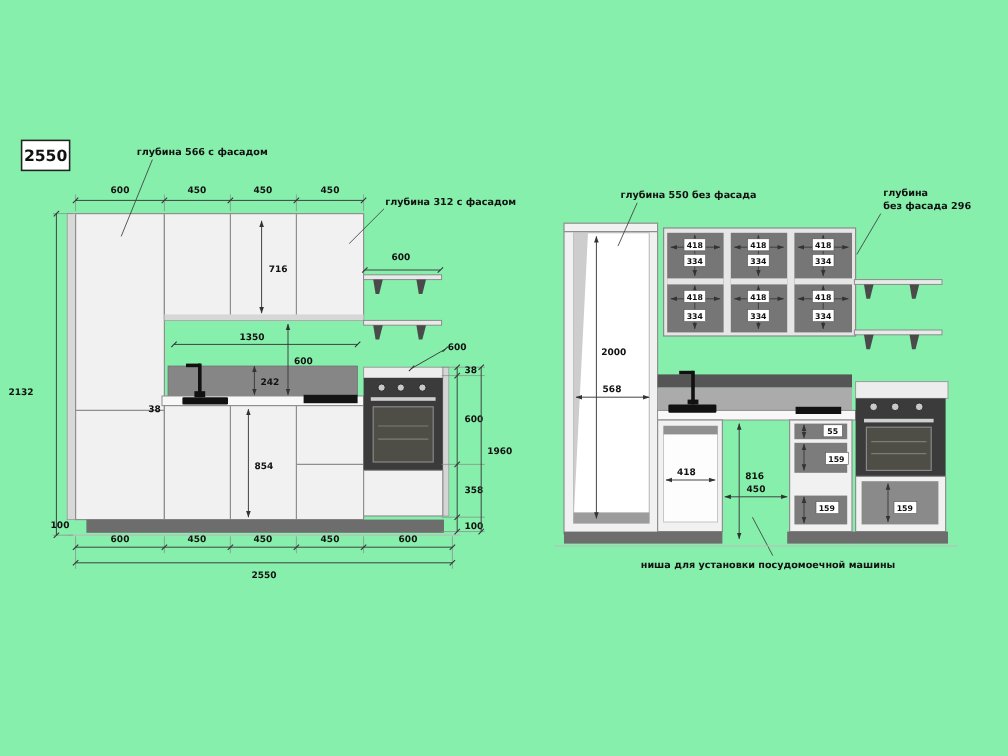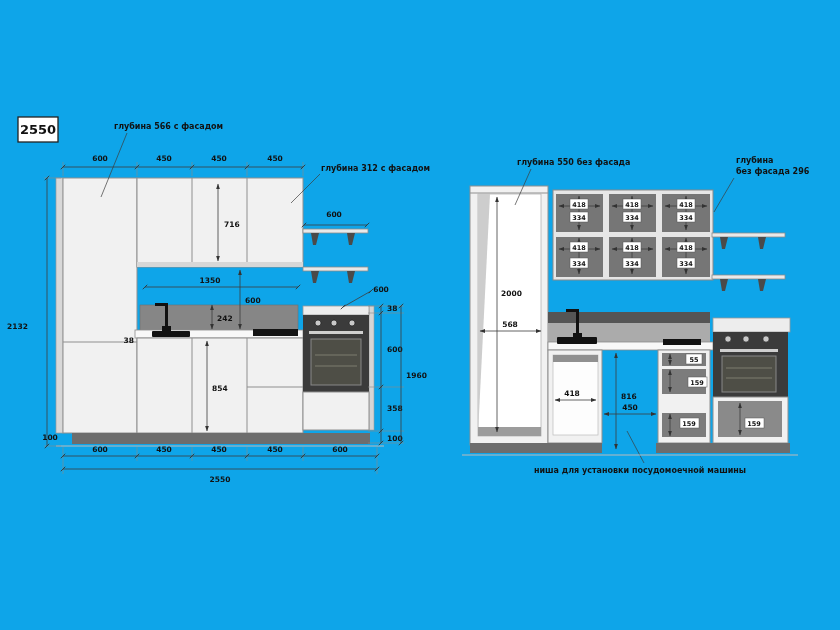--- a/index.html
+++ b/index.html
@@ -1,16 +1,16 @@
 <!DOCTYPE html>
 <html><head>
 <meta charset="utf-8">
 <style>
   html,body{margin:0;padding:0;background:#fff;}
-  #stage{position:relative;width:840px;height:630px;background:#0ea5e9;overflow:hidden;}
+  #stage{position:relative;width:840px;height:630px;background:#86efac;overflow:hidden;}
   svg text{font-family:"DejaVu Sans",sans-serif;font-weight:700;fill:#111;}
   .dim{font-size:7.5px;}
   .lbl{font-size:8px;}
   .boxlbl{font-size:6.5px;}
   .big{font-size:13px;}
   .dimline{stroke:#3c3c3c;stroke-width:0.8;fill:none;}
   .extline{stroke:#8a8a8a;stroke-width:0.6;fill:none;}
   .leader{stroke:#3c3c3c;stroke-width:0.7;fill:none;}
   .cab{fill:#f1f1f1;stroke:#8f8f8f;stroke-width:1;}
   .cabline{stroke:#8f8f8f;stroke-width:1;fill:none;}

